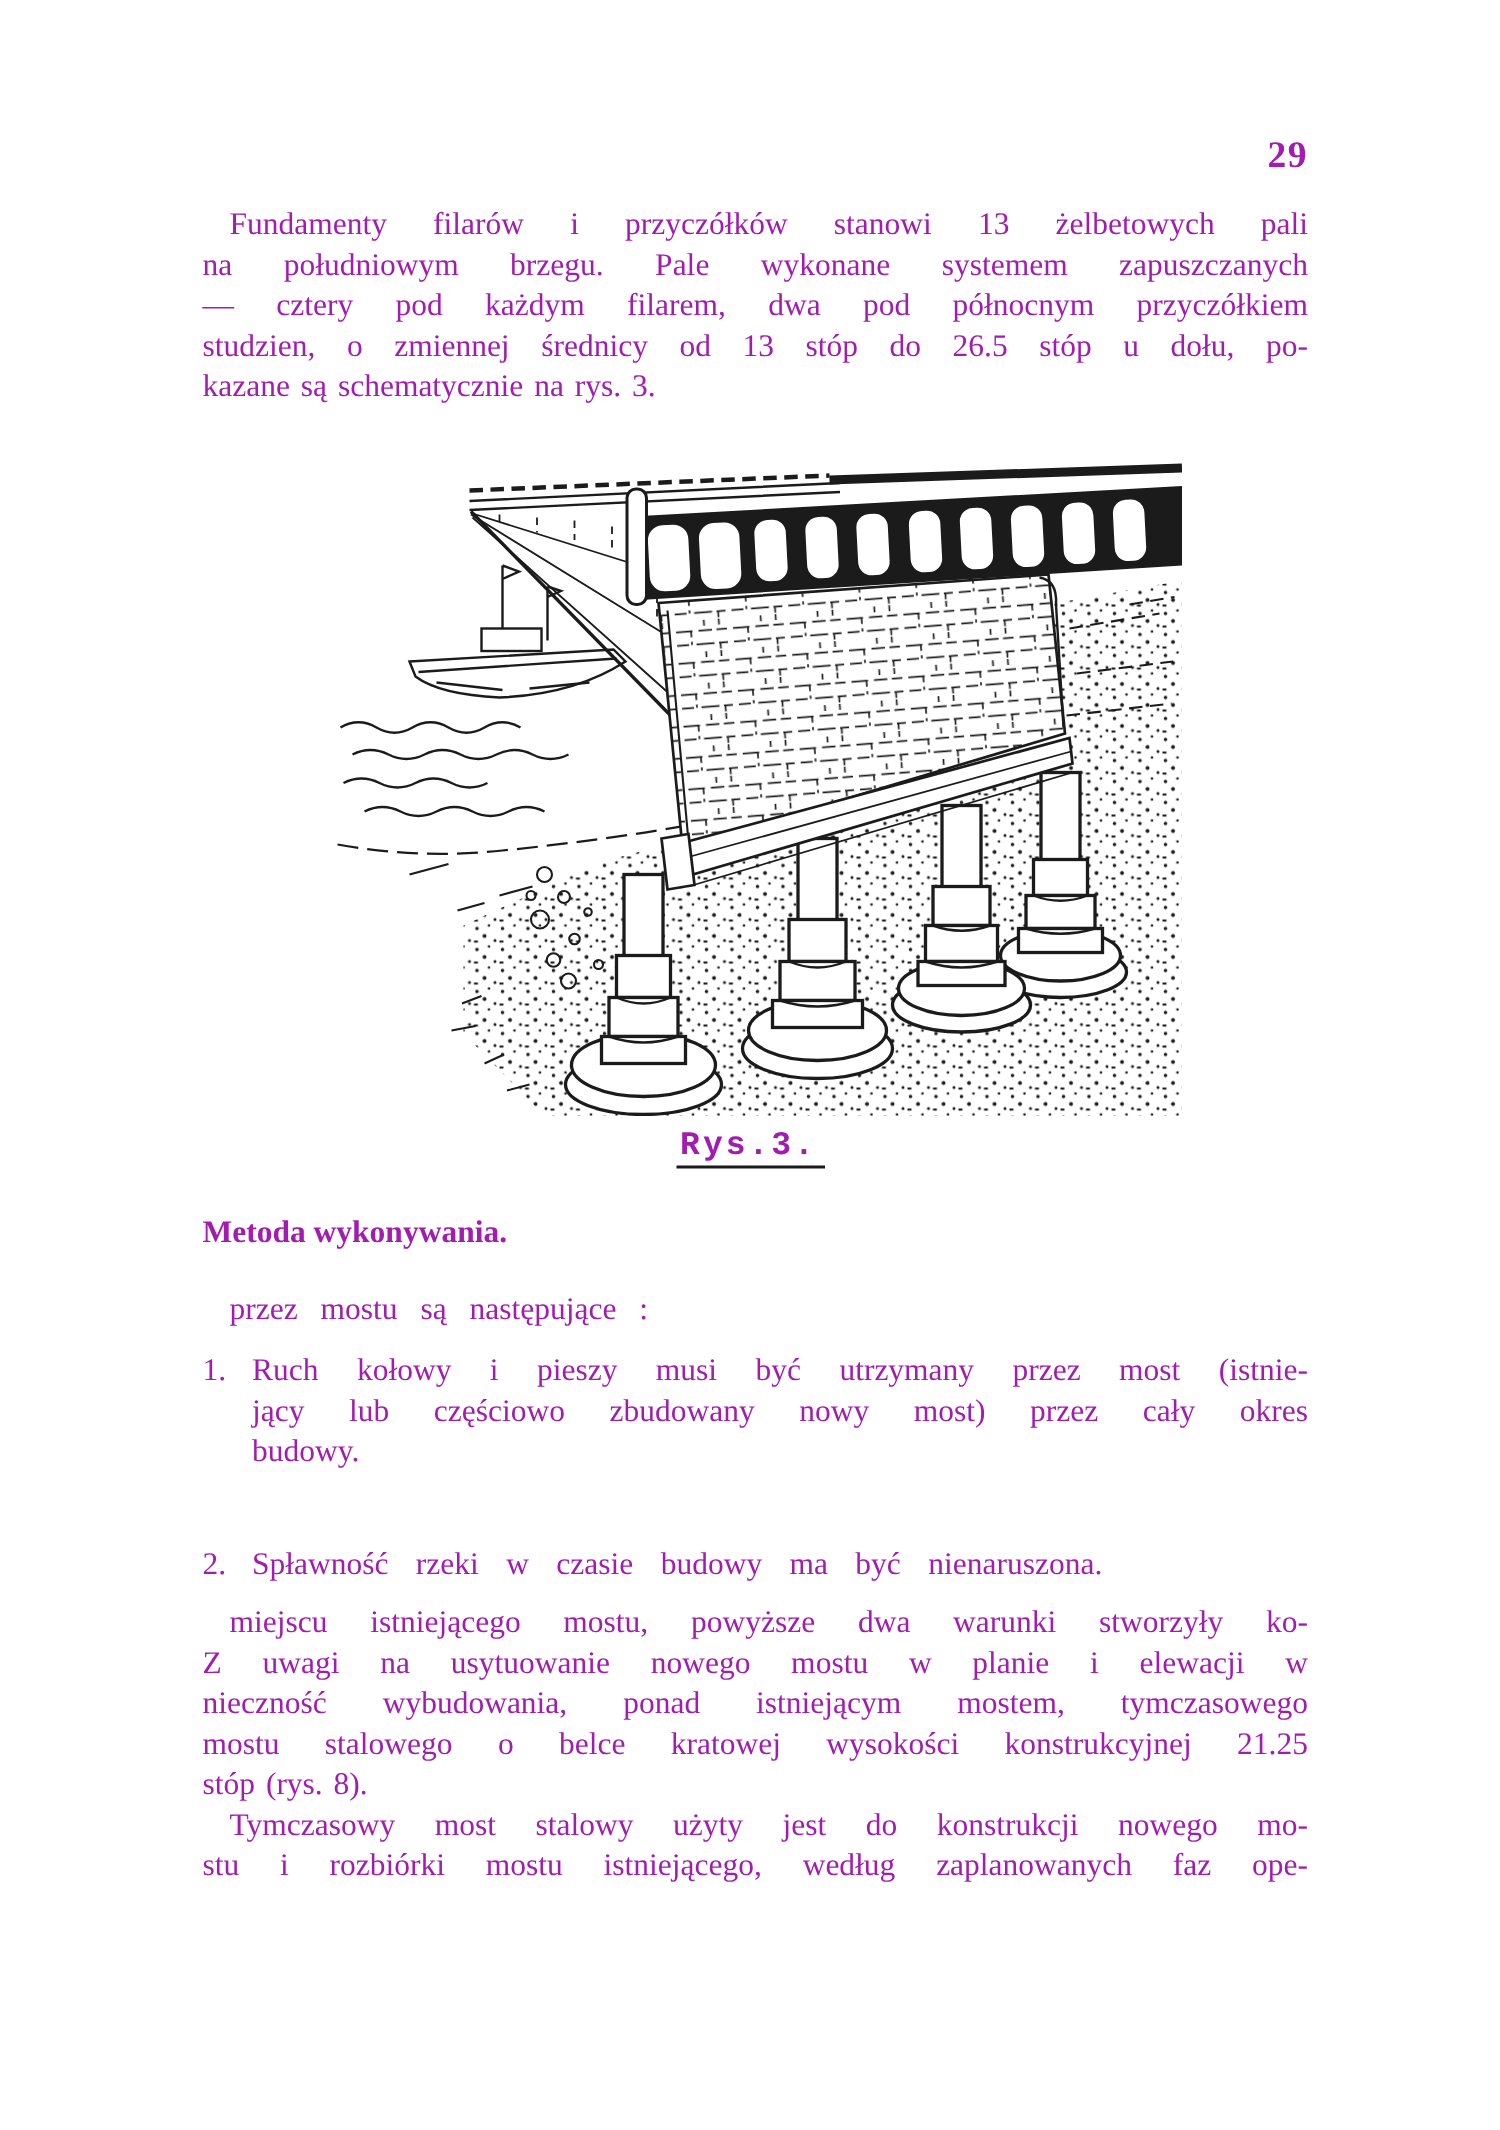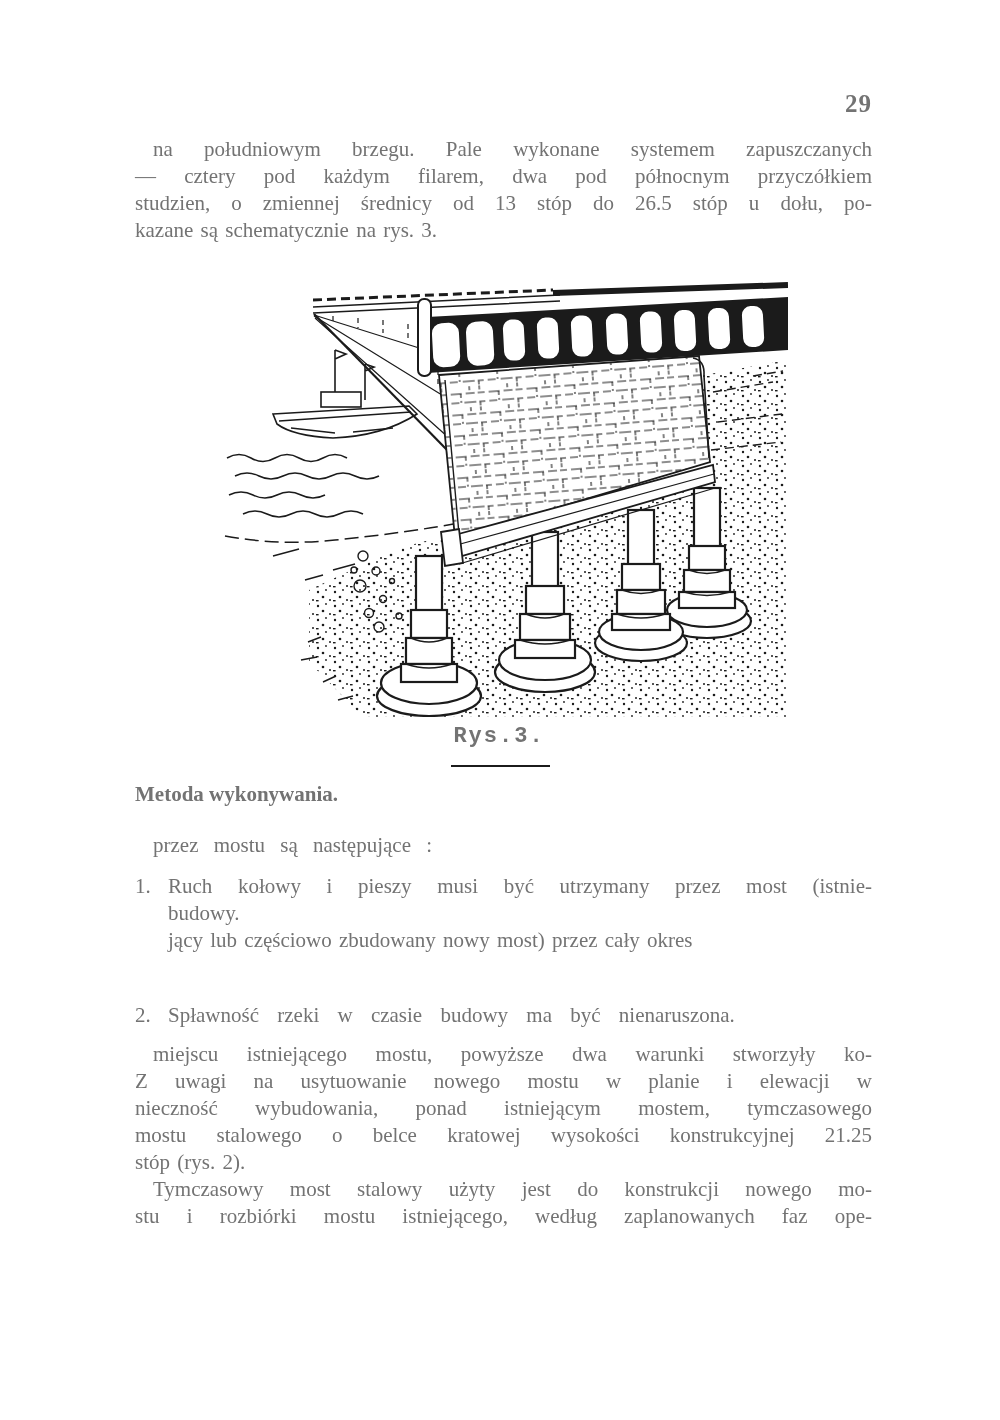--- a/index.html
+++ b/index.html
@@ -1,18 +1,18 @@
 <!DOCTYPE html>
 <html><head>
 <meta charset="utf-8">
 <style>
   html,body { margin:0; padding:0; background:#ffffff; }
   .page {
     position:relative; width:1000px; height:1420px; overflow:hidden;
-    background:#ffffff; color:#737373;
+    background:#ffffff; color:#a21caf;
     font-family:"Liberation Serif", serif;
   }
   .page-number {
     position:absolute; top:90px; right:128px;
     font-size:25px; font-weight:bold; letter-spacing:1px;
   }
   .content { position:absolute; left:135px; top:136px; width:737px; }
 
   .para .line {
     font-size:21px; line-height:27px; word-spacing:2px;
@@ -26,41 +26,42 @@
   .para.wide .line { word-spacing:13px;margin-top:48px; }
 
   figure { margin:36px 0 0 0; padding:0; }
   .art { margin-left:78px; width:575px; height:437px; }
   .art svg { display:block; }
   figcaption {
     margin:6px 0 0 78px; width:575px; text-align:center; line-height:28px;
     font-family:"Liberation Mono", monospace; font-size:22px; font-weight:bold;
     letter-spacing:2px;
   }
-  .cap { border-bottom:2px solid #1b1b1b; padding:0 5px 16px 2px;text-align:center; }
+  .cap { border-bottom:2px solid #1b1b1b; padding:0 5px 1px 2px;text-align:center; }
 
   .heading { margin:30px 0 0 0; font-size:21px; font-weight:bold; line-height:27px; }
 
   .p2 { margin-top:24px; }
   ol.list { list-style:none; margin:14px 0 0 0; padding:0; }
   ol.list li { position:relative; padding-left:33px; }
   ol.list li + li { margin-top:14px; }
   .num { position:absolute; left:0; top:0; font-size:21px; line-height:27px; }
   .p3 { margin-top:12px; }
   .p4 { }
 </style>
 </head>
 <body>
 
 <div class="page">
   <div class="page-number">29</div>
 
   <div class="content">
 
     <div class="para indent">
+        <div class="line">Fundamenty filarów i przyczółków stanowi 13 żelbetowych pali</div>
         <div class="line">na południowym brzegu. Pale wykonane systemem zapuszczanych</div>
         <div class="line">— cztery pod każdym filarem, dwa pod północnym przyczółkiem</div>
         <div class="line">studzien, o zmiennej średnicy od 13 stóp do 26.5 stóp u dołu, po-</div>
         <div class="line">kazane są schematycznie na rys. 3.</div>
       </div>
 
     <figure>
       <div class="art">
         <svg width="575" height="437" viewBox="0 0 575 437" xmlns="http://www.w3.org/2000/svg">
           <defs>
@@ -199,38 +200,38 @@
 
     <div class="para indent p2 wide-last">
         <div class="line">przez mostu są następujące :</div>
       </div>
 
     <ol class="list">
       <li>
         <span class="num">1.</span>
         <div class="para item-body">
             <div class="line">Ruch kołowy i pieszy musi być utrzymany przez most (istnie-</div>
+            <div class="line">jący lub częściowo zbudowany nowy most) przez cały okres</div>
             <div class="line">budowy.</div>
-            <div class="line">jący lub częściowo zbudowany nowy most) przez cały okres</div>
           </div>
       </li>
       <li>
         <span class="num">2.</span>
         <div class="para item-body wide">
             <div class="line">Spławność rzeki w czasie budowy ma być nienaruszona.</div>
           </div>
       </li>
     </ol>
 
     <div class="para indent p3">
         <div class="line">miejscu istniejącego mostu, powyższe dwa warunki stworzyły ko-</div>
         <div class="line">Z uwagi na usytuowanie nowego mostu w planie i elewacji w</div>
         <div class="line">nieczność wybudowania, ponad istniejącym mostem, tymczasowego</div>
         <div class="line">mostu stalowego o belce kratowej wysokości konstrukcyjnej 21.25</div>
-        <div class="line">stóp (rys. 2).</div>
+        <div class="line">stóp (rys. 8).</div>
       </div>
 
     <div class="para indent p4 justify-last">
         <div class="line">Tymczasowy most stalowy użyty jest do konstrukcji nowego mo-</div>
         <div class="line">stu i rozbiórki mostu istniejącego, według zaplanowanych faz ope-</div>
       </div>
 
   </div>
 </div>
 

